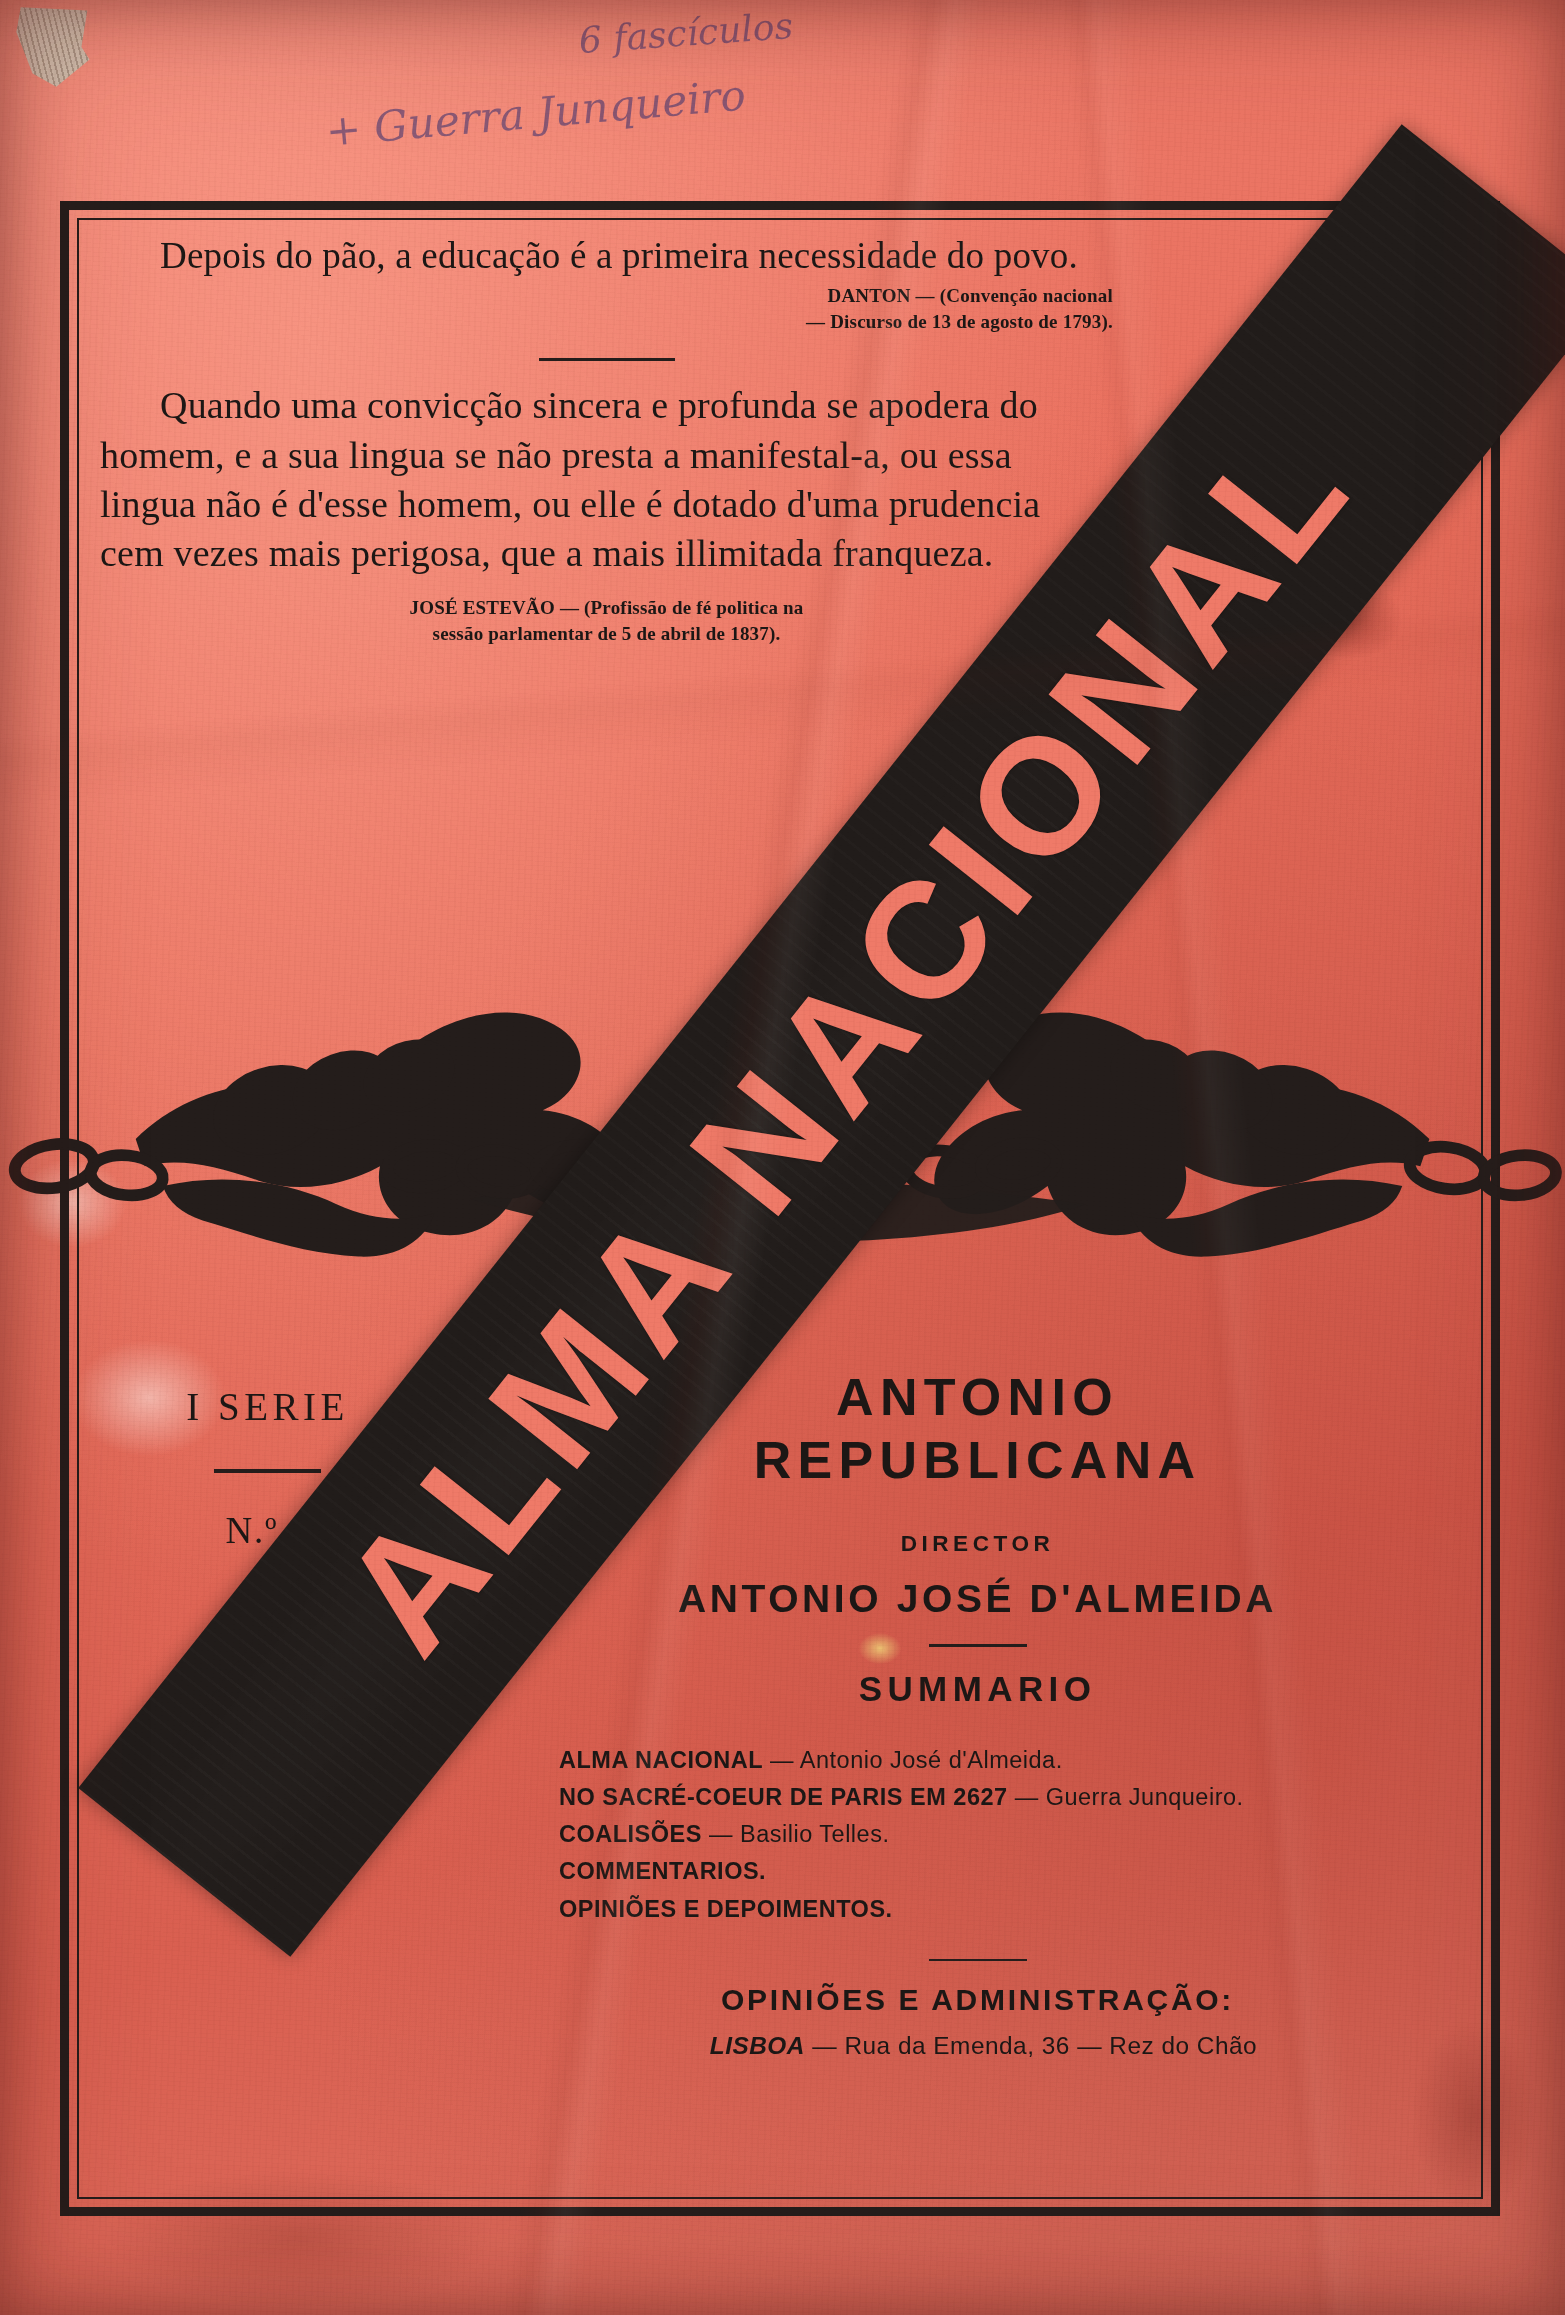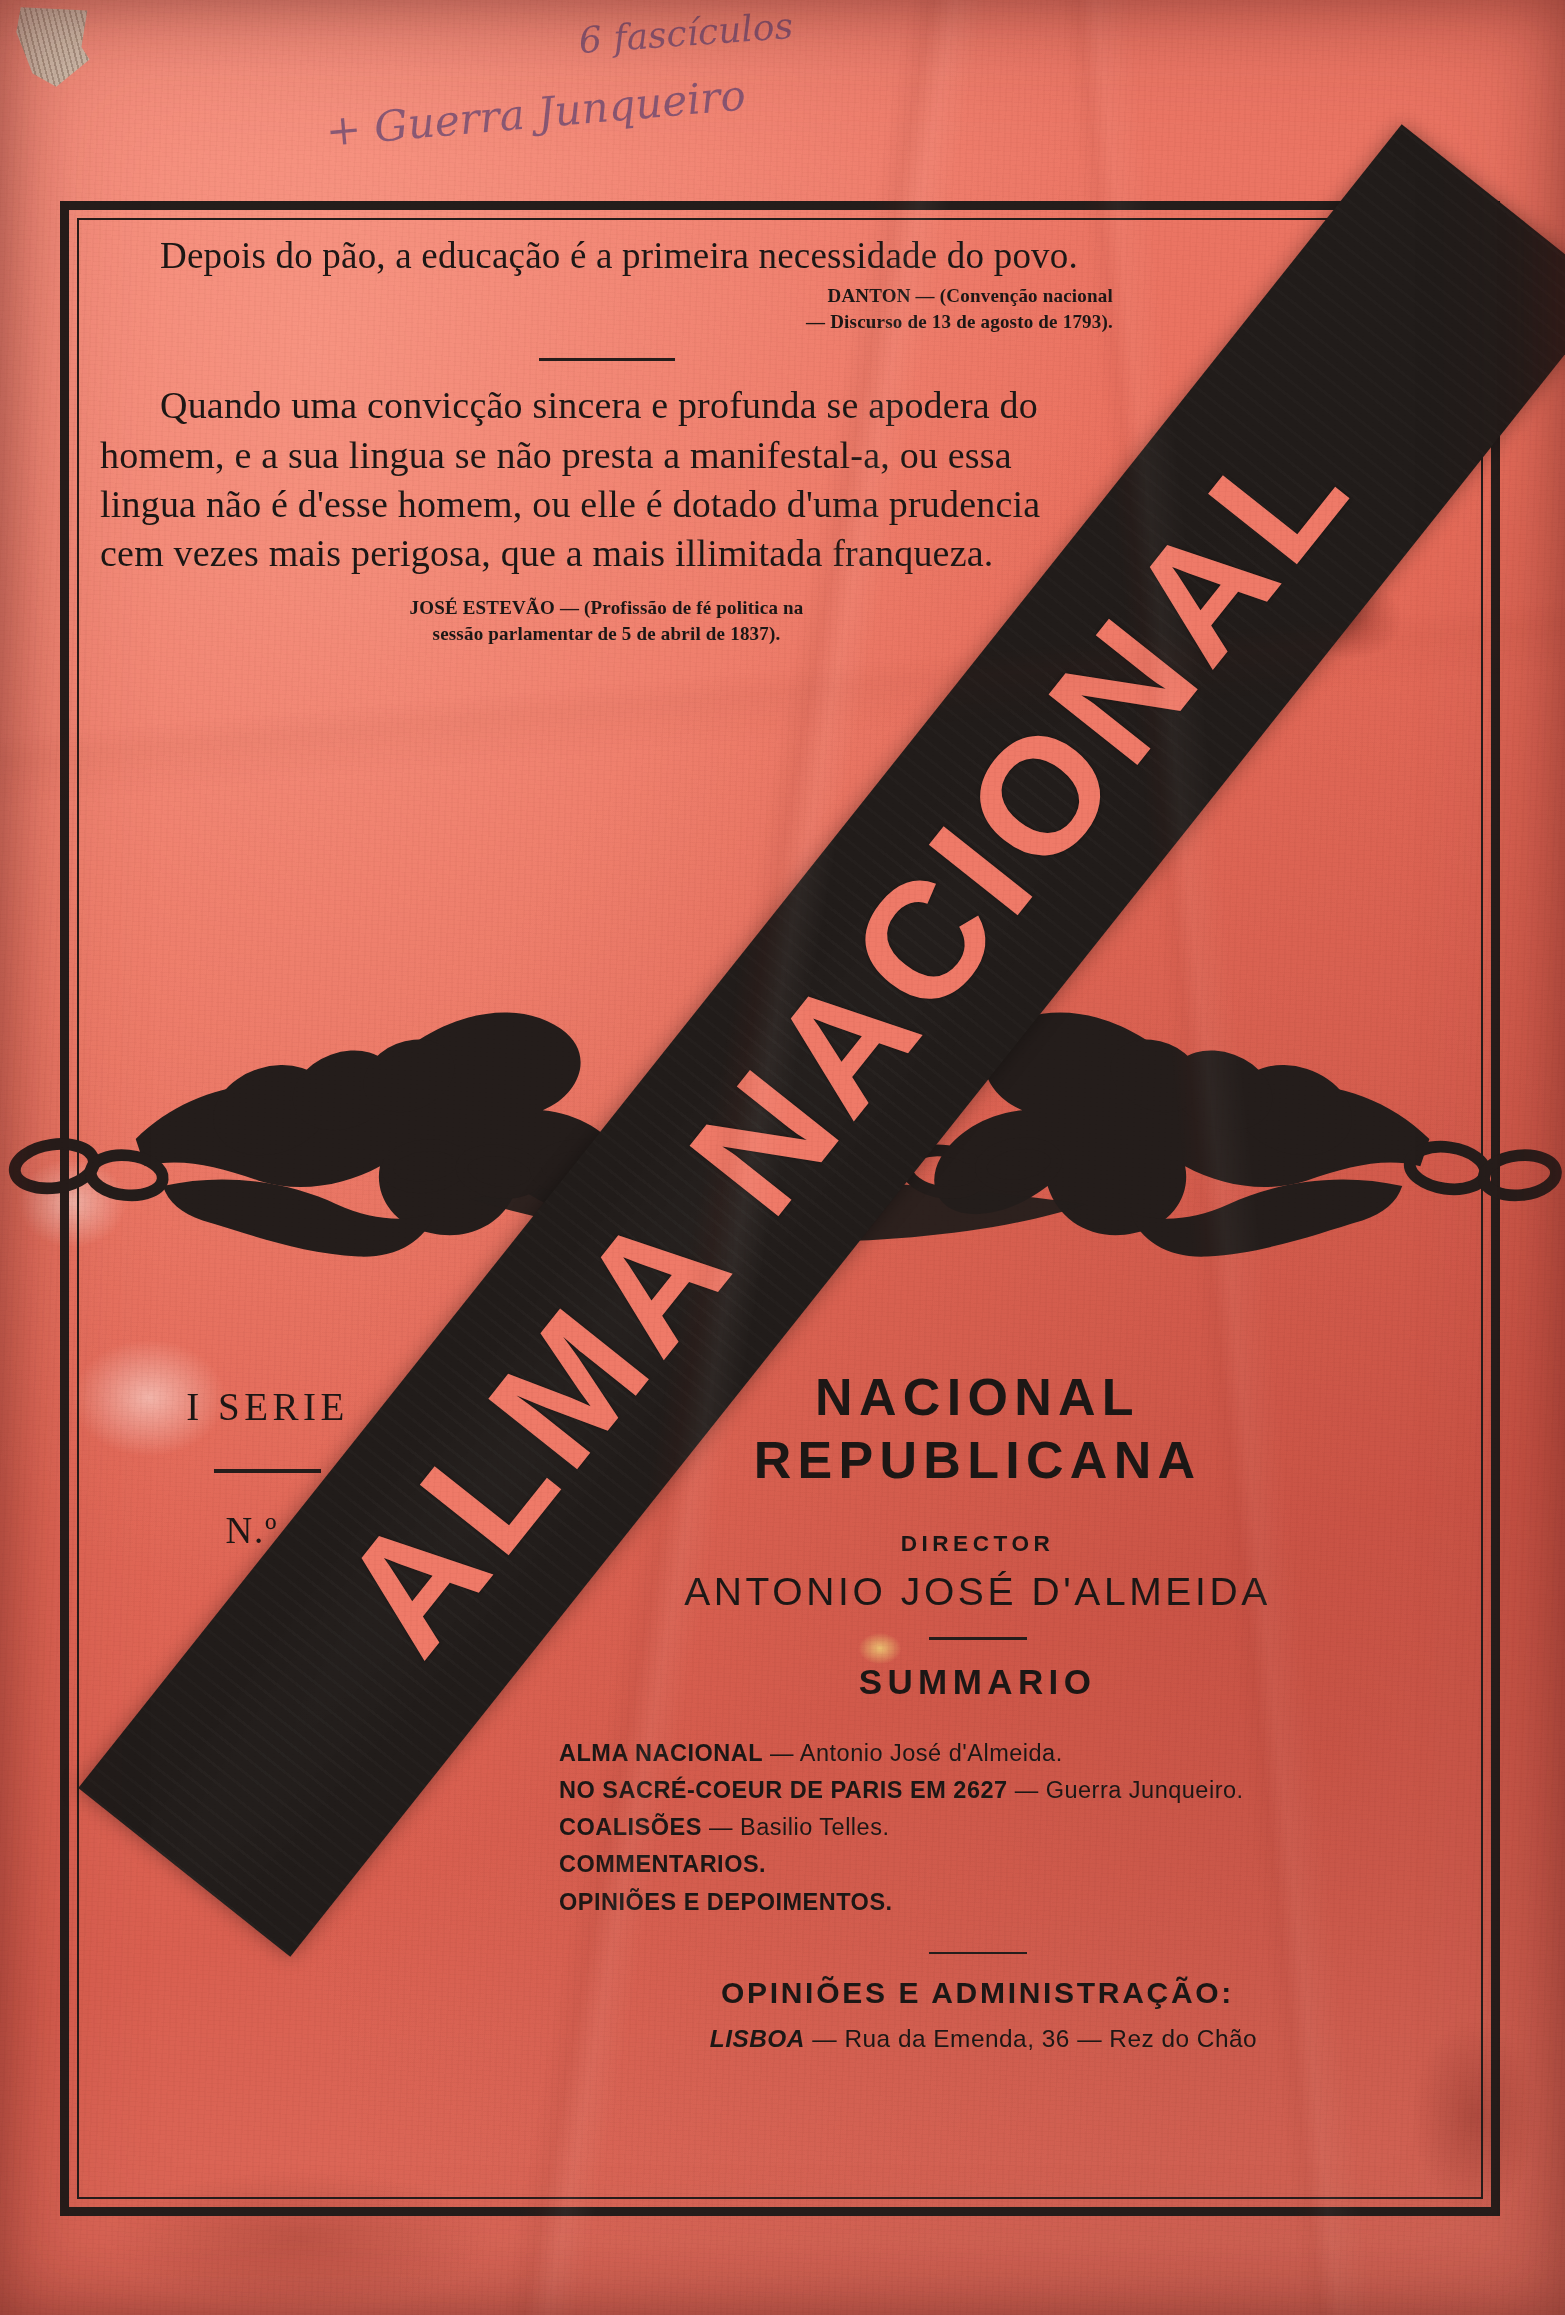--- a/index.html
+++ b/index.html
@@ -194,24 +194,24 @@
   }
   .director-label {
     font-family: "Liberation Sans", sans-serif;
     font-size: 22.6px;
     letter-spacing: 4.5px;
     margin-top: 38px;
     font-weight: 700;
   }
   .director-name {
     font-family: "Liberation Sans", sans-serif;
-    font-weight: 400;
+    font-weight: 700;
     font-size: 39px;
     letter-spacing: 3.6px;
-    margin-top: 13px;
+    margin-top: 20px;
     text-align: center;
   }
   .tiny-rule {
     width: 98px; height: 2.7px;
     background: #241d1b;
     margin: 23.5px auto 22px auto;
   }
   .summario-title {
     font-family: "Liberation Sans", sans-serif;
     font-weight: 700;
@@ -371,21 +371,21 @@
     </g>
   </svg>
 
   <div class="left-col">
     <div class="serie">I SERIE</div>
     <div class="serie-rule"></div>
     <div class="numero">N.º 1</div>
   </div>
 
   <div class="right-col">
-    <div class="revista">NACIONAL</div>
+    <div class="revista">ANTONIO</div>
     <div class="revista">REPUBLICANA</div>
 
     <div class="director-label">DIRECTOR</div>
     <div class="director-name">ANTONIO JOSÉ D'ALMEIDA</div>
 
     <div class="tiny-rule"></div>
 
     <div class="summario-title">SUMMARIO</div>
 
     <ul class="summario-list">

